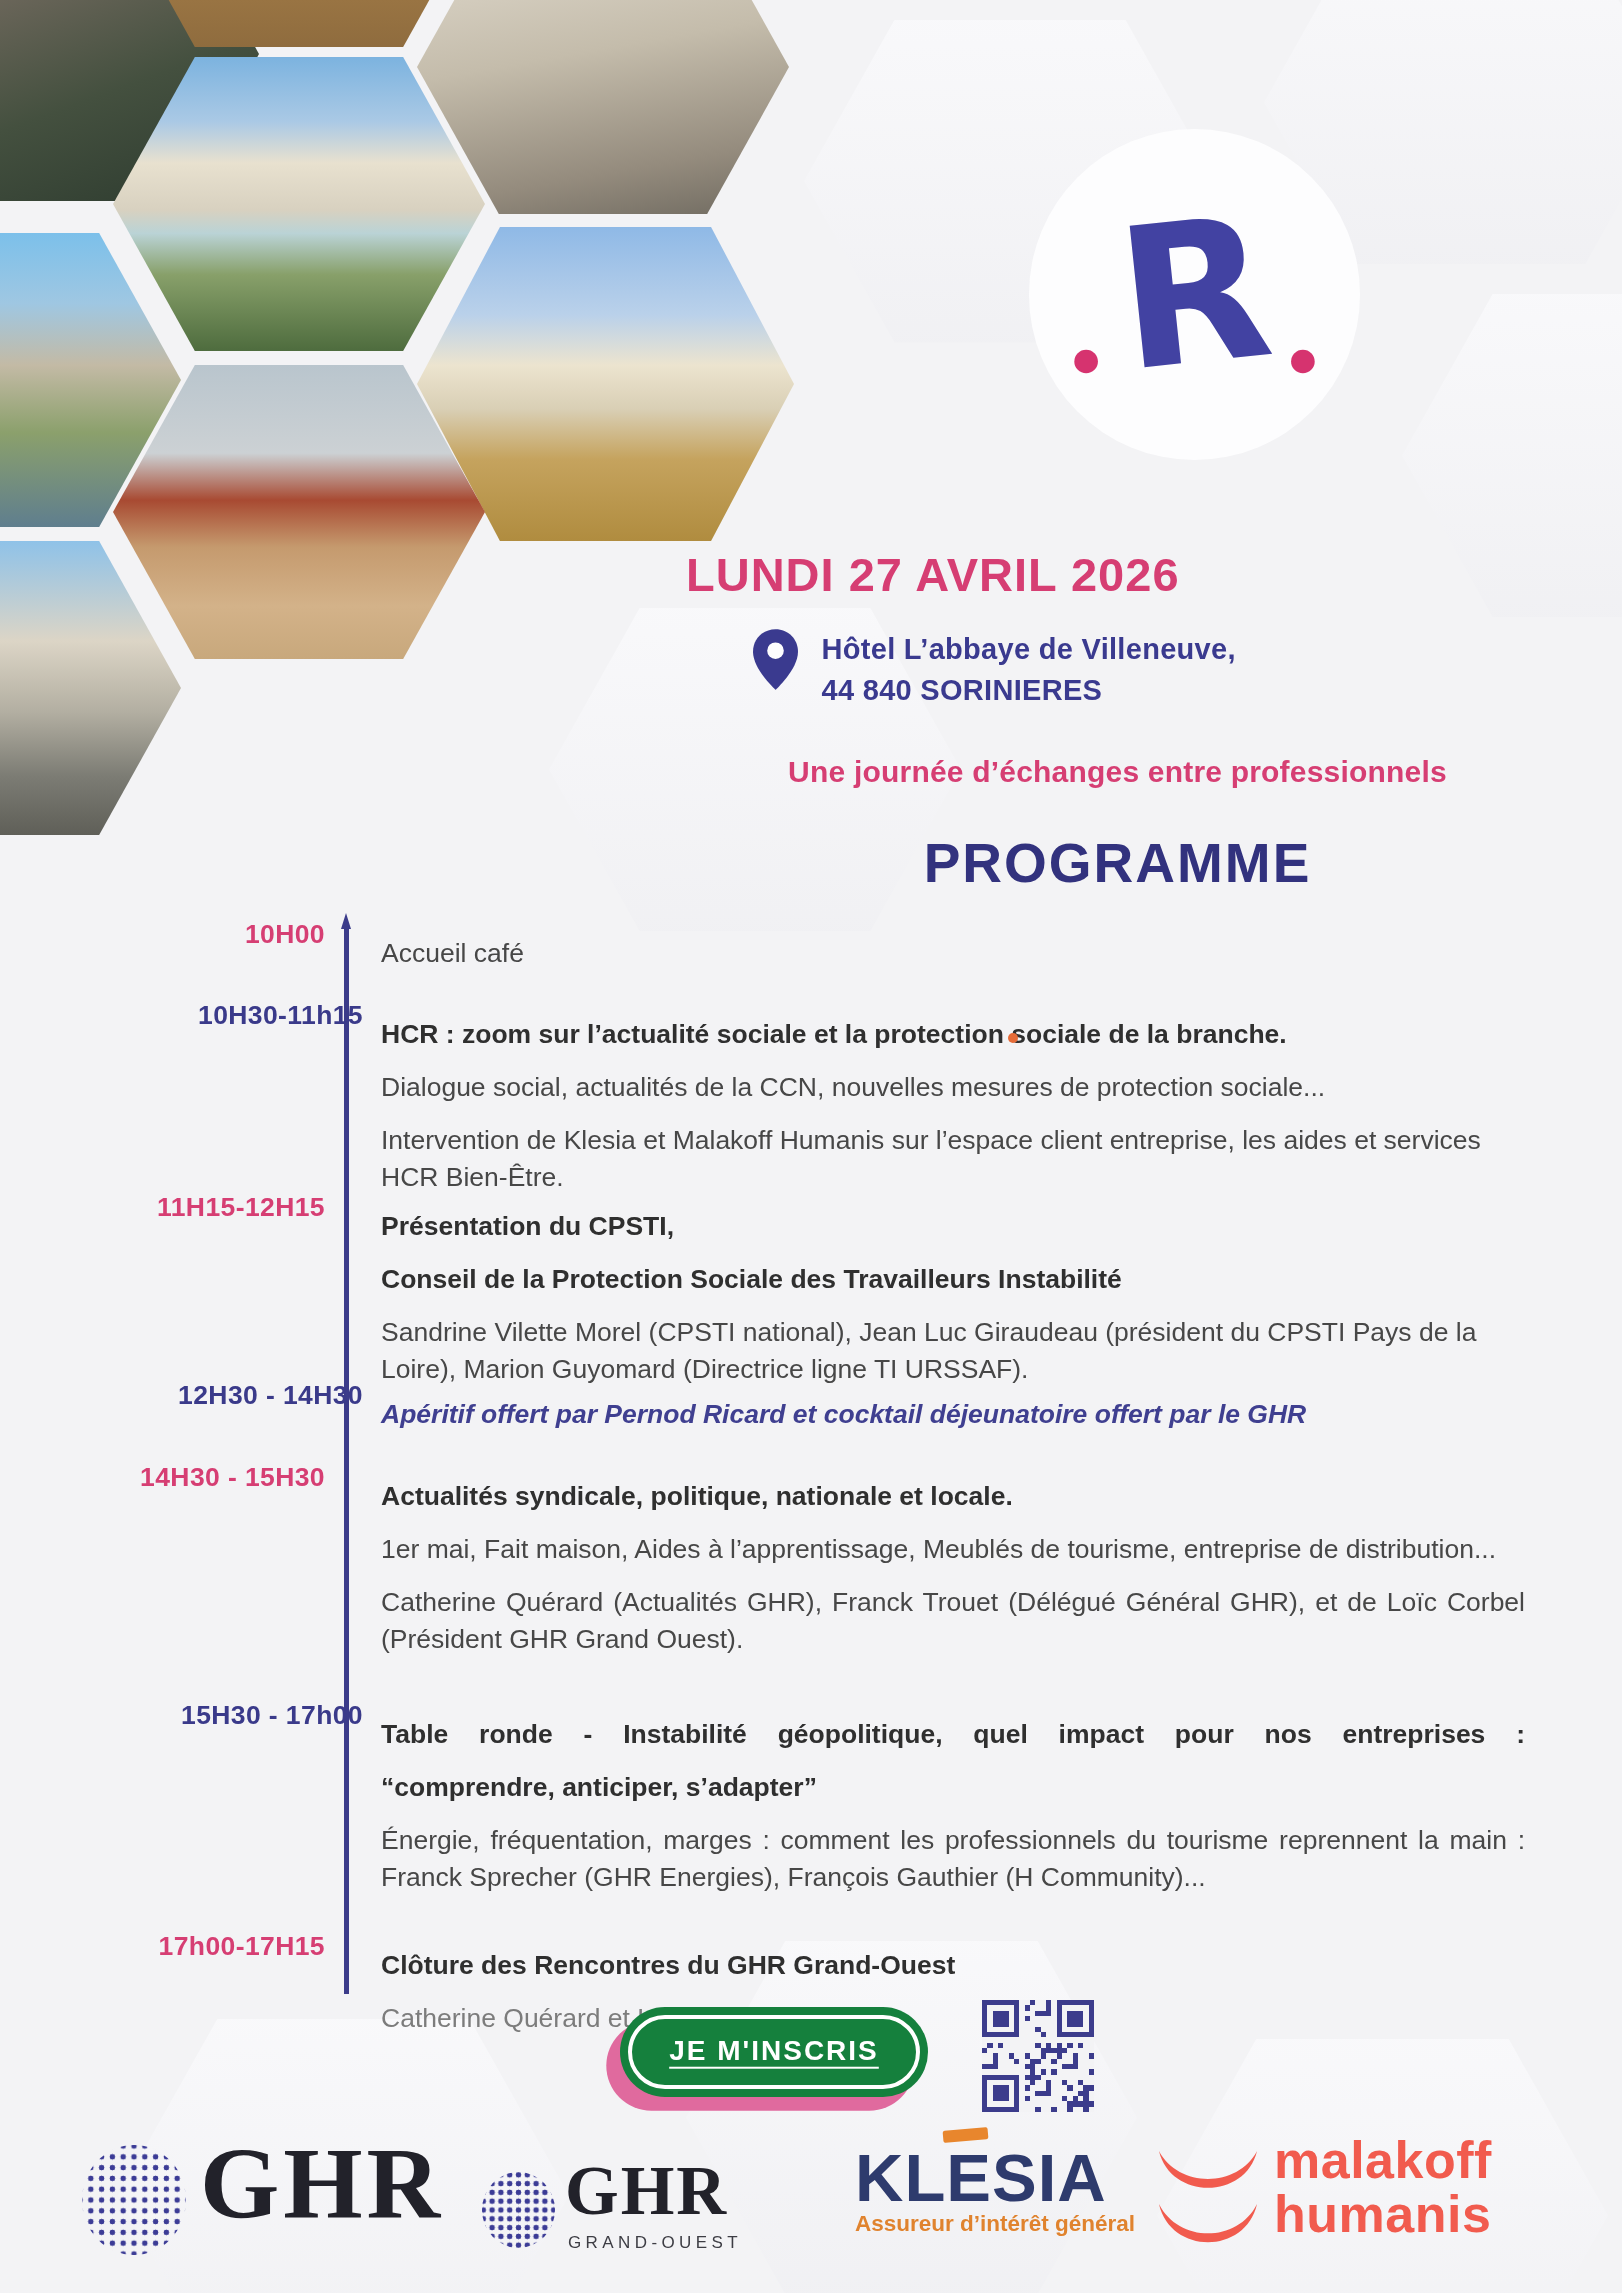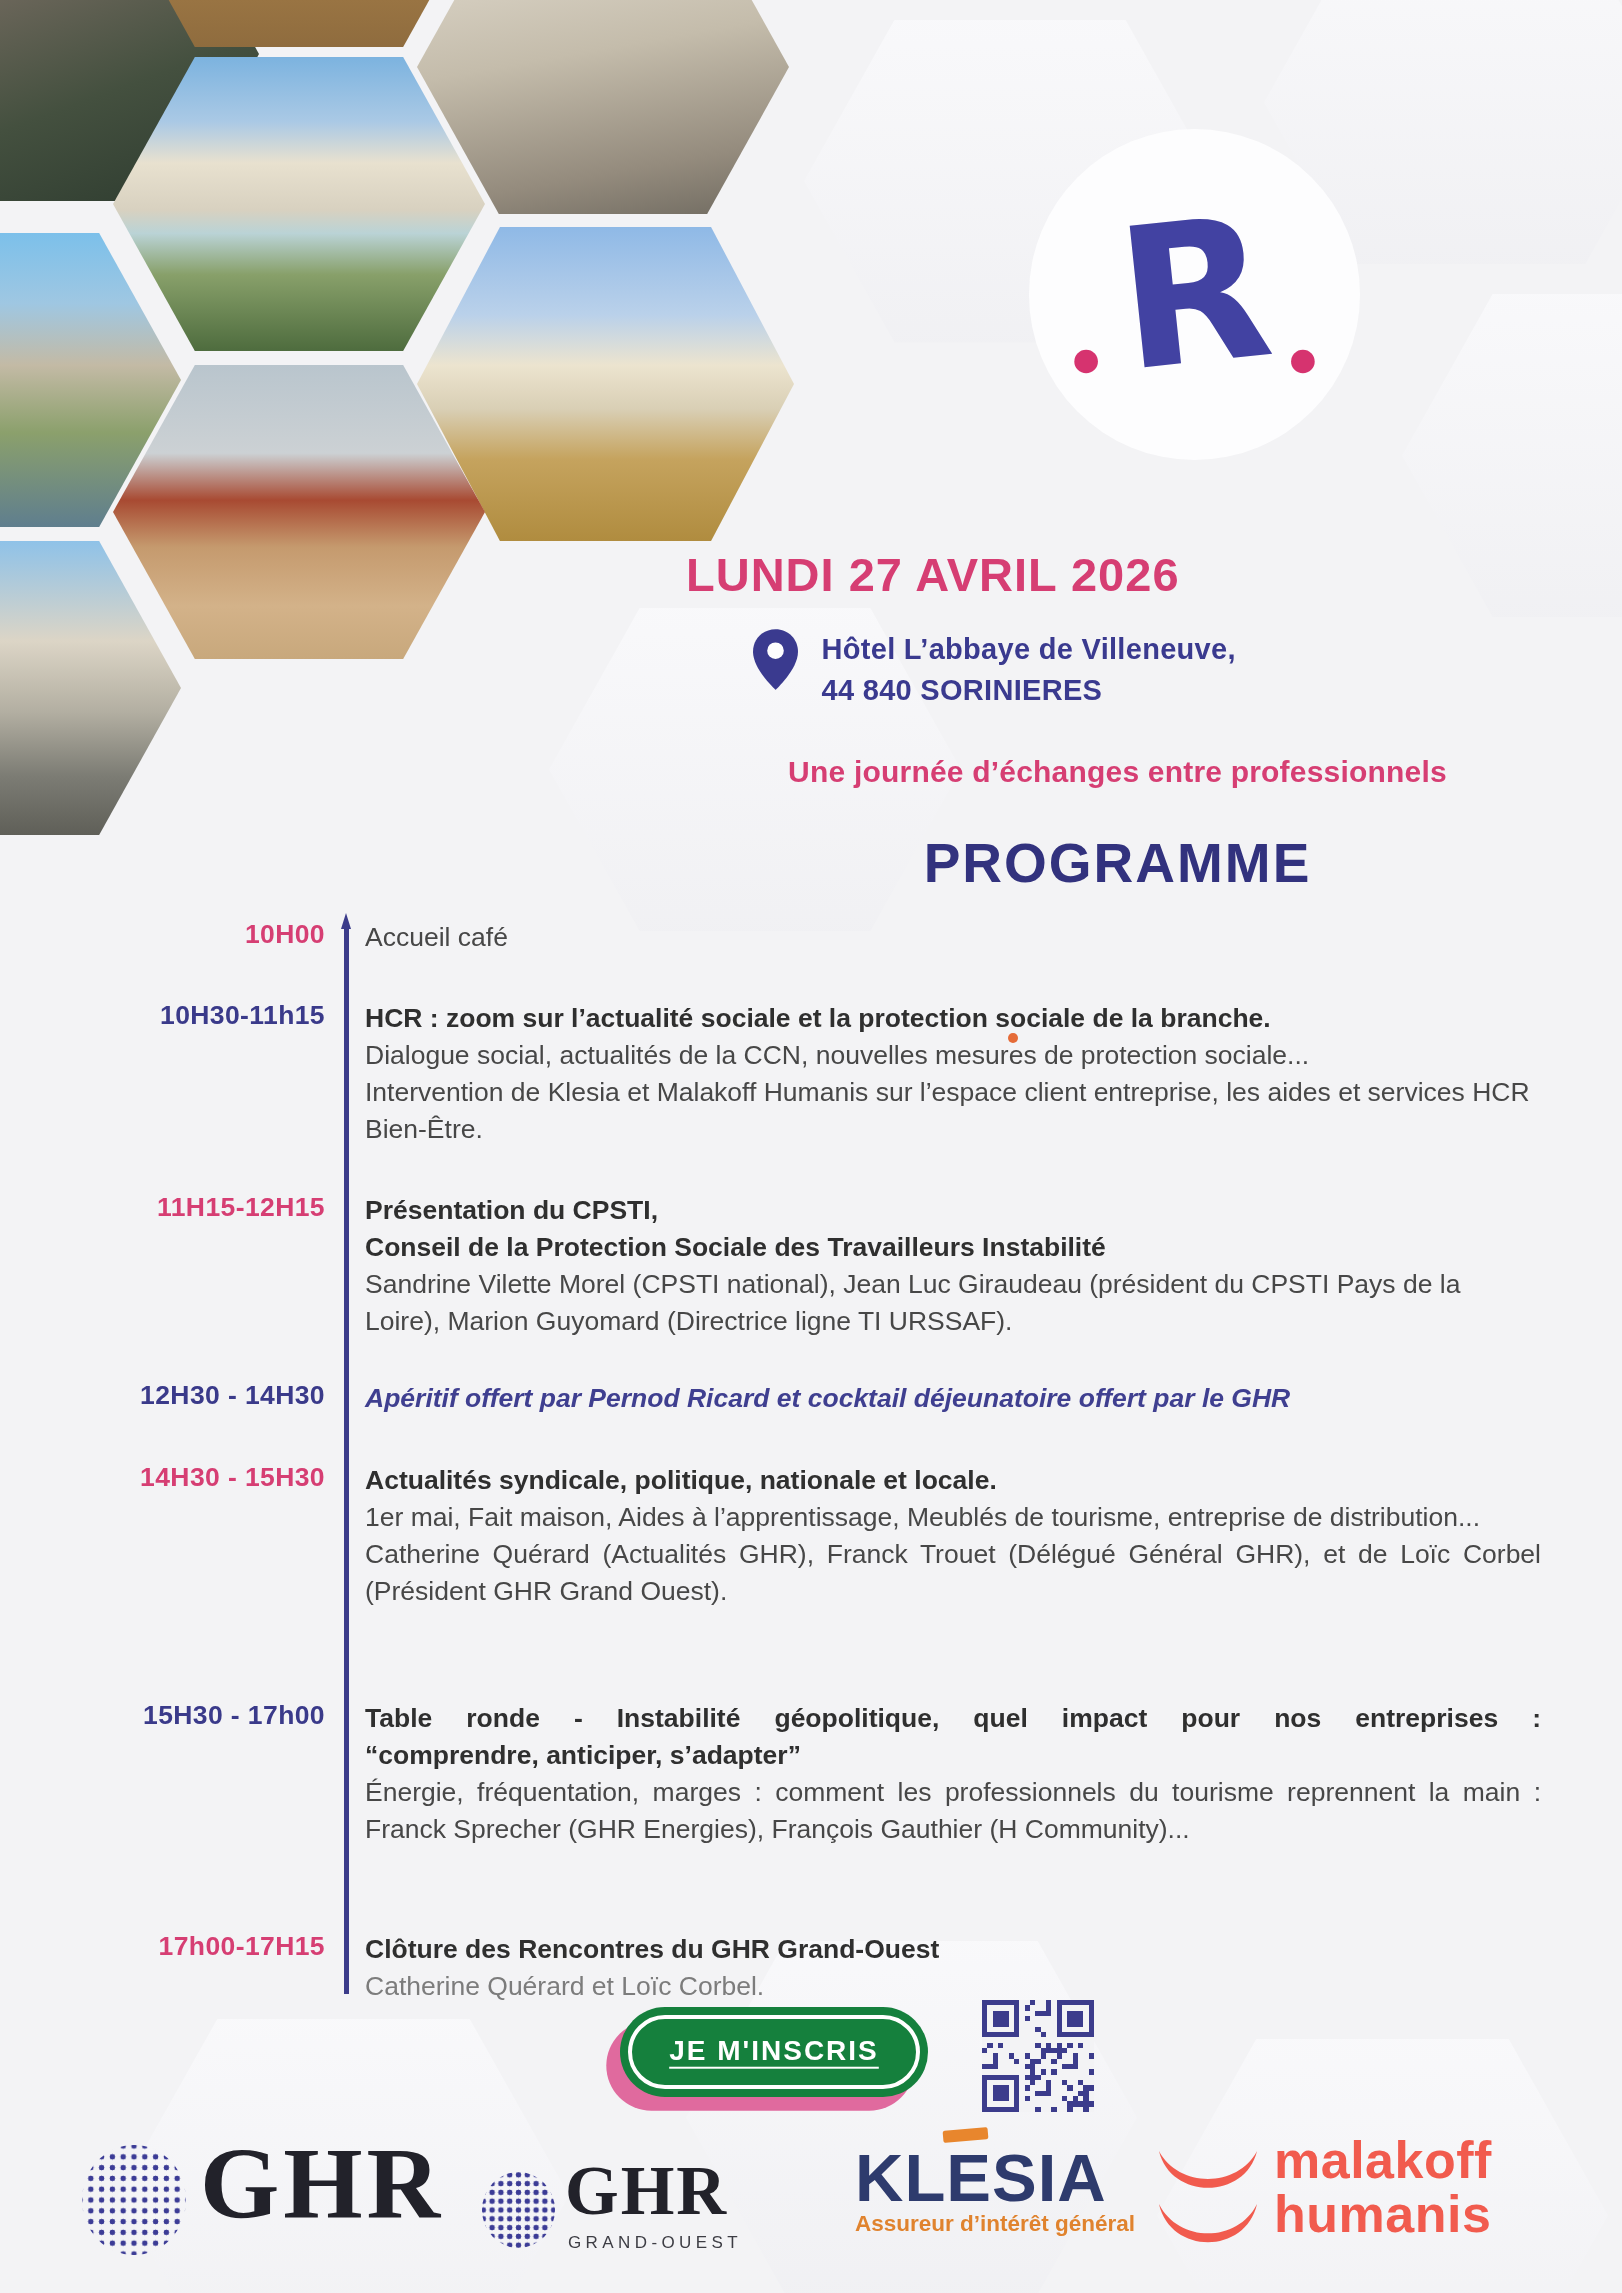--- a/index.html
+++ b/index.html
@@ -35,23 +35,23 @@
     font-size:55px;font-weight:800;color:#32327e;letter-spacing:2px;}
 
   
   #timeline{position:absolute;left:344px;top:929px;width:4.9px;height:1065px;background:#3b3b8a;}
   #timeline-tip{position:absolute;left:341px;top:913px;width:0;height:0;
     border-left:5.4px solid transparent;border-right:5.4px solid transparent;border-bottom:16.7px solid #3b3b8a;}
   .prog-row{position:absolute;left:0;width:1549px;}
   .prog-time{position:absolute;left:0;top:0;width:325px;text-align:right;
     font-size:26.5px;font-weight:700;letter-spacing:0.4px;white-space:nowrap;}
   .t-pink{color:#d63e73;}
-  .t-blue{color:#3a3a8a;}
+  .t-blue{color:#3a3a8a;padding-left:38px;}
   .prog-body{position:absolute;left:365px;top:0;width:1176px;}
-  .prog-body p{margin:0;font-size:26.5px;line-height:37px;color:#474747;}
+  .prog-body p{margin:16px;font-size:26.5px;line-height:37px;color:#474747;}
   .l-bold{font-weight:700;color:#2f2f2f !important;}
   .l-just{text-align:justify;}
   .l-stretch{text-align:justify;text-align-last:justify;font-weight:700;color:#2f2f2f !important;}
   .l-italic{font-style:italic;font-weight:700;color:#3f3f90 !important;}
   .l-gray{color:#7c7c7c !important;}
   #accent-dot{position:absolute;left:1008px;top:1033px;width:9.8px;height:9.8px;border-radius:50%;background:#e56b38;}
 
   
   #cta{position:absolute;left:620px;top:2007px;width:308px;height:90px;border-radius:45px;
     background:#15803d;box-shadow:-13.7px 13.7px 0 0 #e06a9e;cursor:pointer;}

